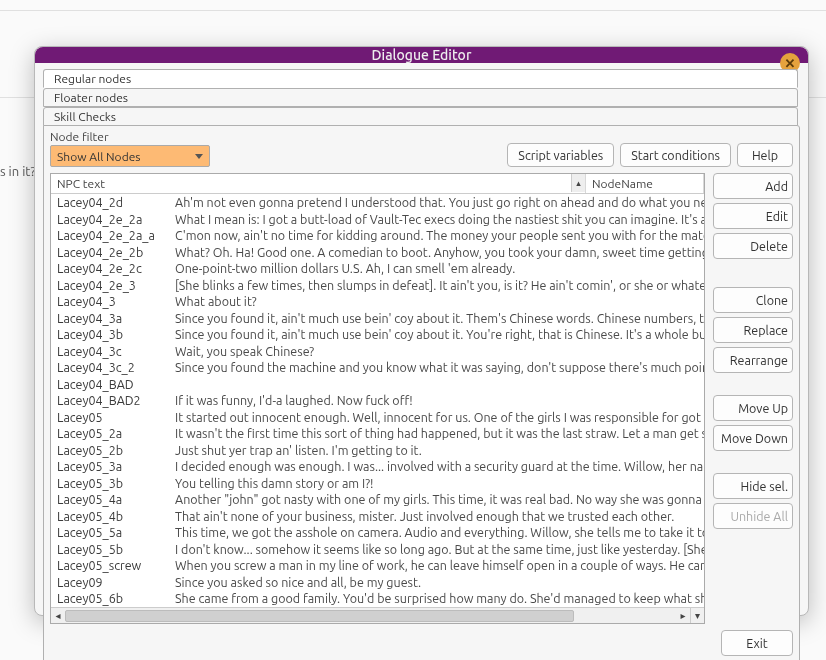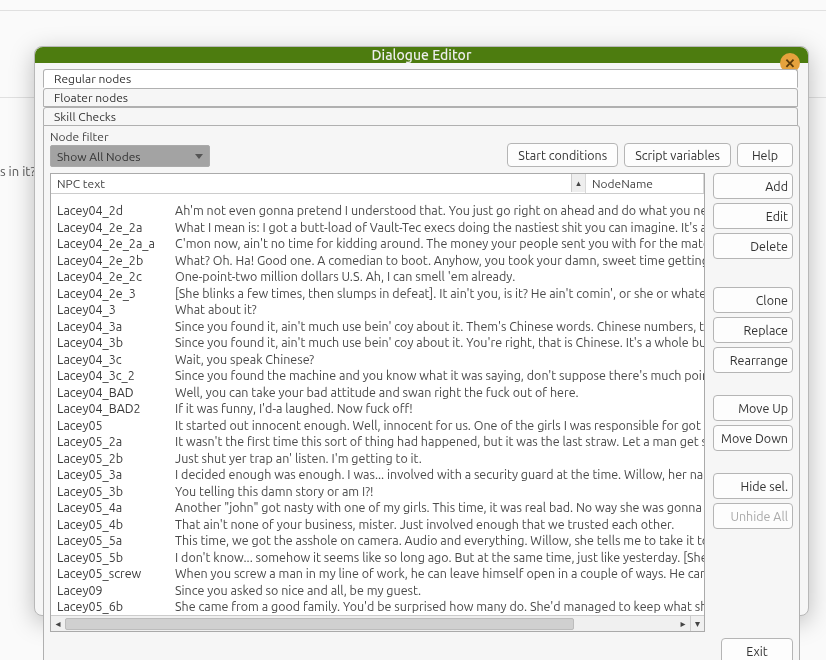--- a/index.html
+++ b/index.html
@@ -25,21 +25,21 @@
     left: 34px; top: 46px;
     width: 775px; height: 570px;
     background: #f6f6f6;
     border: 1px solid #b8b8b8;
     border-radius: 8px;
     box-shadow: 0 6px 24px rgba(0,0,0,0.25);
     display: flex; flex-direction: column;
   }
   .titlebar {
     height: 32px;
-    background: #4d7c0f;
+    background: #701a75;
     border-radius: 8px 8px 0 0;
     color: #eee;
     display: flex; justify-content: center;
     position: relative;
     font-size: 14px; font-weight: 500;
   }
   .close-btn {
     position: absolute; right: 8px; top: 6px;
     width: 20px; height: 20px;
     border-radius: 50%;
@@ -92,21 +92,21 @@
     display: flex;
     align-items: flex-end;
     justify-content: space-between;
     margin-bottom: 6px;
   }
   .filterblock { display: flex; flex-direction: column; }
   .filterlabel { font-size: 12px; color:#444; margin-bottom:2px; }
   .filterselect {
     width: 160px;
     border: 1px solid #aaa;
-    background: #a3a3a3;
+    background: #fdba74;
     padding: 2px 20px 2px 6px;
     font-size: 12px;
     position: relative;
     border-radius: 2px;
     height: 22px;
     display: flex; align-items: center;
   }
   .filterselect::after {
     content: "";
     position: absolute; right: 6px; top: 8px;
@@ -161,21 +161,20 @@
     position:absolute; right:0; top:0;
     width:14px; height:18px;
     background:#eee; border-left:1px solid #ccc;
     display:flex; align-items:center; justify-content:center;
     font-size:9px; color:#444;
   }
   .tbody {
     flex:1;
     overflow: hidden;
     font-size: 12.5px;
-    margin-top: 8px;
   }
   .row {
     display:flex;
     line-height: 16.5px;
     white-space: nowrap;
   }
   .cell-name {
     width: 118px; flex:0 0 118px;
     padding: 0 6px;
     color:#3a3a3a;
@@ -252,22 +251,22 @@
 
     <div class="panel">
       <div class="toprow">
         <div class="filterblock">
           <span class="filterlabel">Node filter</span>
           <div class="filterselect">
             <span>Show All Nodes</span>
           </div>
         </div>
         <div class="topbtns">
+          <div class="btn">Script variables</div>
           <div class="btn">Start conditions</div>
-          <div class="btn">Script variables</div>
           <div class="btn">Help</div>
         </div>
       </div>
 
       <div class="mainrow">
         <div class="tablewrap">
           <div class="thead">
             <div class="th text">
               <span>NPC text</span>
               <div class="vscroll-up">▴</div>
@@ -314,21 +313,20 @@
               <div class="row">
                 <div class="cell-name">Lacey04_3c</div>
                 <div class="cell-text">Wait, you speak Chinese?</div>
               </div>
               <div class="row">
                 <div class="cell-name">Lacey04_3c_2</div>
                 <div class="cell-text">Since you found the machine and you know what it was saying, don't suppose there's much point hiding t</div>
               </div>
               <div class="row">
                 <div class="cell-name">Lacey04_BAD</div>
-                <div class="cell-text">Well, you can take your bad attitude and swan right the fuck out of here.</div>
               </div>
               <div class="row">
                 <div class="cell-name">Lacey04_BAD2</div>
                 <div class="cell-text">If it was funny, I'd-a laughed. Now fuck off!</div>
               </div>
               <div class="row">
                 <div class="cell-name">Lacey05</div>
                 <div class="cell-text">It started out innocent enough. Well, innocent for us. One of the girls I was responsible for got roughed</div>
               </div>
               <div class="row">

